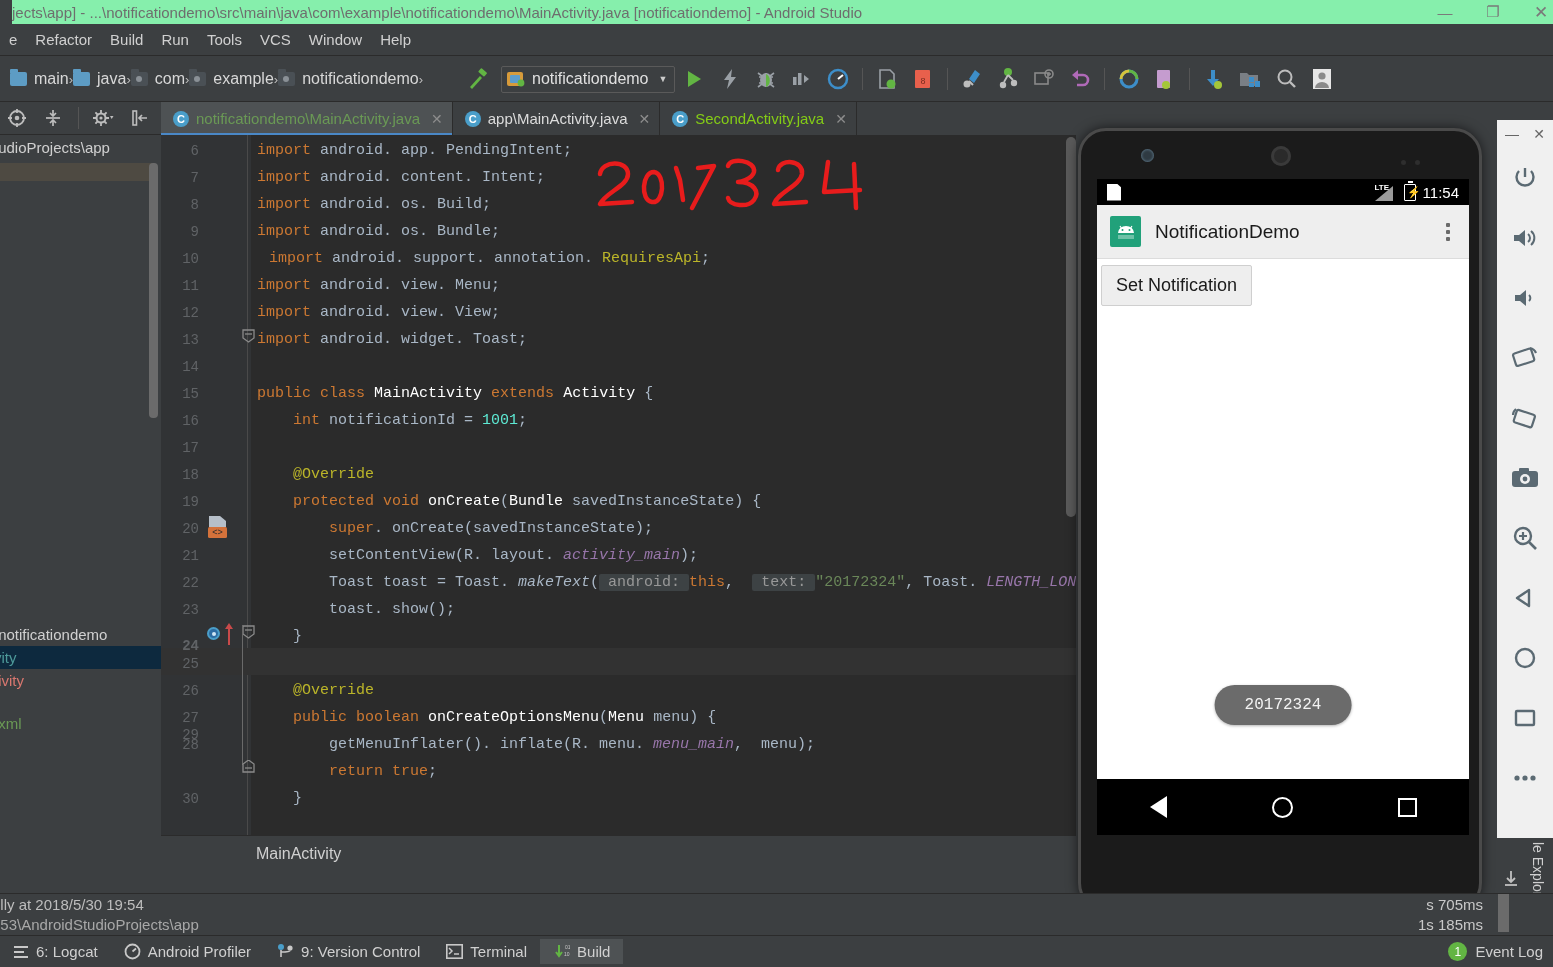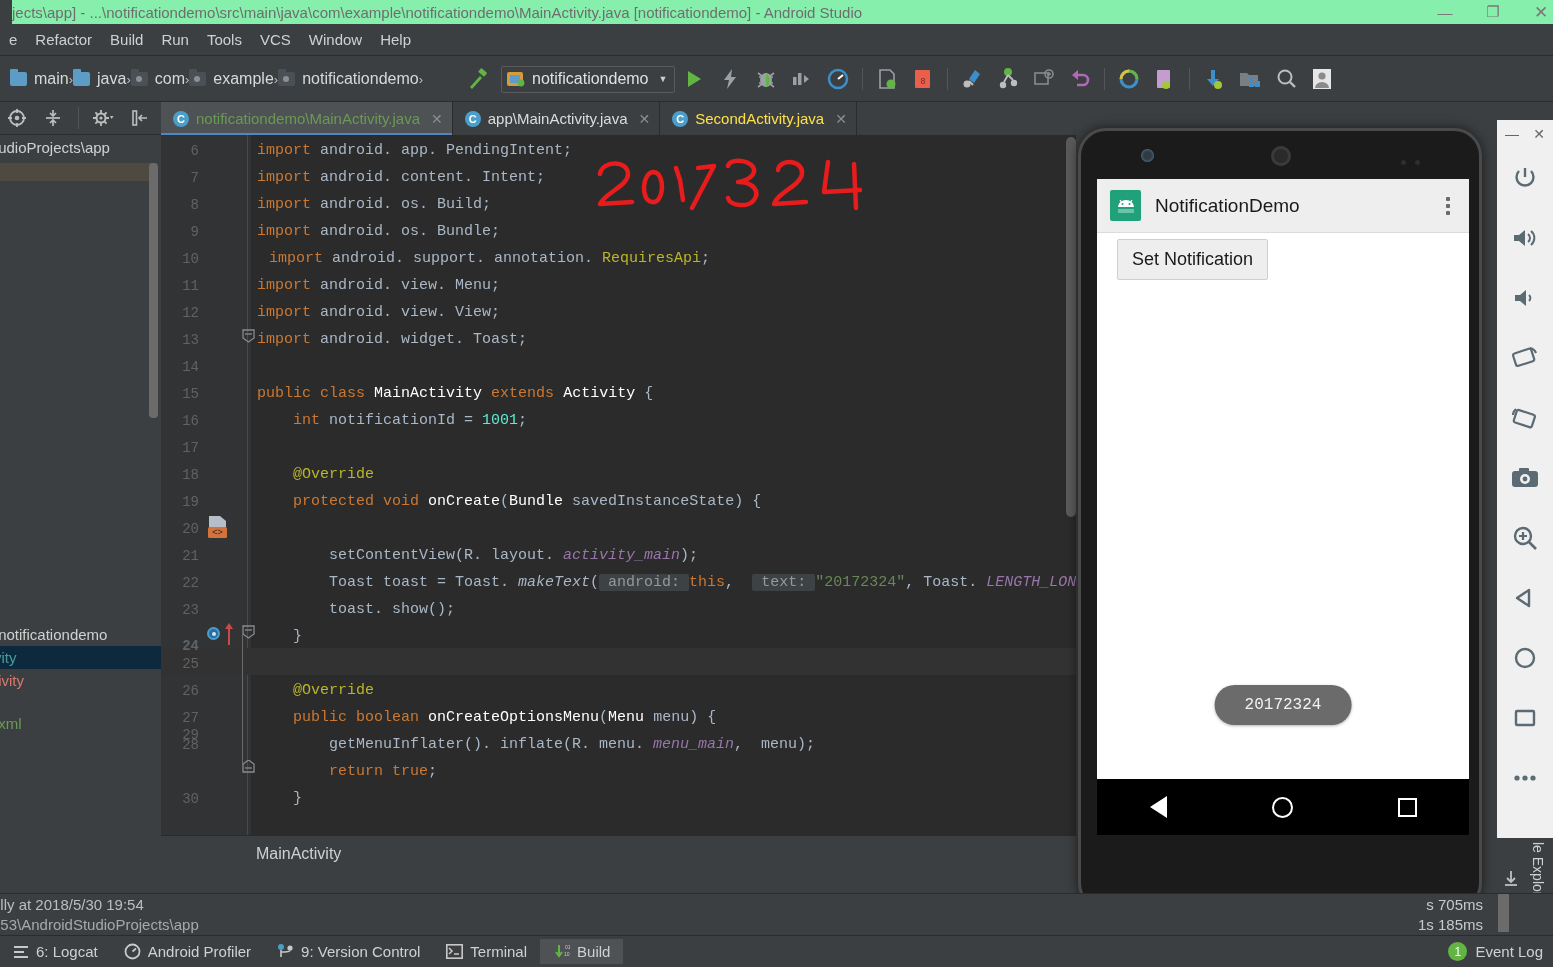--- a/index.html
+++ b/index.html
@@ -185,21 +185,21 @@
   .batt i { position:absolute;left:2.5px;top:2px;font-style:normal;color:#fff;font-size:11px;line-height:11px;}
   .appbar {
     height:54px; background:#eeeeee; display:flex; align-items:center;
     padding:0 13px; gap:14px; border-bottom:1px solid #dcdcdc;
   }
   .app-ic { width:31px; height:31px; background:#21a17a; border-radius:2px;
      display:flex;align-items:center;justify-content:center; }
   .app-title { font-size:19px; color:#1a1a1a; flex:1; }
   .kebab { display:flex; flex-direction:column; gap:3px; padding:4px 6px;}
   .kebab i { width:4px;height:4px;background:#6a6a6a;border-radius:1px;display:block;}
-  .btnrow { display:flex; gap:6px; padding:6px 4px 0 20px; background:#ffffff;}
+  .btnrow { display:flex; gap:6px; padding:6px 4px 0 4px; background:#ffffff;}
   .abtn {
     background:#eeeeee; border:1px solid #cfcfcf; border-radius:2px;
     padding:9px 14px; font-size:18px; color:#1a1a1a;
   }
   .toast {
     position:absolute; left:50%; transform:translateX(-50%); bottom:110px;
     background:#6b6b6b; color:#f2f2f2; border-radius:22px;
     padding:11px 30px; font-size:16px; font-family:"Liberation Mono", monospace;
     box-shadow:0 1px 3px rgba(0,0,0,.3);
   }
@@ -487,21 +487,21 @@
     <span style="color:#6a9955">notificationdemo\MainActivity.java</span>
     <span class="x">✕</span>
   </div>
   <div class="tab">
     <span class="cicon">C</span>
     <span style="color:#dcdcdc">app\MainActivity.java</span>
     <span class="x">✕</span>
   </div>
   <div class="tab">
     <span class="cicon">C</span>
-    <span style="color:#fde047">SecondActivity.java</span>
+    <span style="color:#84cc16">SecondActivity.java</span>
     <span class="x">✕</span>
   </div>
 </div>
 
 <div class="editor">
   <div class="gutter"></div>
   <div class="foldline"></div>
   <div class="curline" style="top:513px;"></div>
   <div class="editor-scroll"></div>
 
@@ -577,20 +577,21 @@
     <div class="cl" style="top:61px;  left:6px;"><span class="kw">import</span> android. os. Build<span class="pun">;</span></div>
     <div class="cl" style="top:88px;  left:6px;"><span class="kw">import</span> android. os. Bundle<span class="pun">;</span></div>
     <div class="cl" style="top:115px; left:6px;margin-left:12px;"><span class="kw">import</span> android. support. annotation. <span class="ann">RequiresApi</span><span class="pun">;</span></div>
     <div class="cl" style="top:142px; left:6px;"><span class="kw">import</span> android. view. Menu<span class="pun">;</span></div>
     <div class="cl" style="top:169px; left:6px;"><span class="kw">import</span> android. view. View<span class="pun">;</span></div>
     <div class="cl" style="top:196px; left:6px;"><span class="kw">import</span> android. widget. Toast<span class="pun">;</span></div>
     <div class="cl" style="top:250px; left:6px;"><span class="kw">public class</span> <span class="meth">MainActivity</span> <span class="kw">extends</span> <span class="meth">Activity</span> {</div>
     <div class="cl" style="top:277px; left:6px;">    <span class="kw">int</span> notificationId = <span class="num">1001</span><span class="pun">;</span></div>
     <div class="cl" style="top:331px; left:6px;">    <span class="ann">@Override</span></div>
     <div class="cl" style="top:358px; left:6px;">    <span class="kw">protected void</span> <span class="meth">onCreate</span>(<span class="meth">Bundle</span> savedInstanceState) {</div>
+    <div class="cl" style="top:385px; left:6px;">        <span class="kw">super</span>. onCreate(savedInstanceState)<span class="pun">;</span></div>
     <div class="cl" style="top:412px; left:6px;">        setContentView(R. layout. <span class="fld">activity_main</span>)<span class="pun">;</span></div>
     <div class="cl" style="top:439px; left:6px;">        Toast toast = Toast. <span style="font-style:italic">makeText</span>(<span class="hint"> android: </span><span class="kw">this</span>,  <span class="hint"> text: </span><span class="str">"20172324"</span>, Toast. <span class="fld">LENGTH_LONG</span>)</div>
     <div class="cl" style="top:466px; left:6px;">        toast. show()<span class="pun">;</span></div>
     <div class="cl" style="top:493px; left:6px;">    }</div>
     <div class="cl" style="top:547px; left:6px;">    <span class="ann">@Override</span></div>
     <div class="cl" style="top:574px; left:6px;">    <span class="kw">public boolean</span> <span class="meth">onCreateOptionsMenu</span>(<span class="meth">Menu</span> menu) {</div>
     <div class="cl" style="top:601px; left:6px;">        getMenuInflater(). inflate(R. menu. <span class="fld">menu_main</span>,  menu)<span class="pun">;</span></div>
     <div class="cl" style="top:628px; left:6px;">        <span class="kw">return true</span><span class="pun">;</span></div>
     <div class="cl" style="top:655px; left:6px;">    }</div>
   </div>
@@ -617,20 +618,33 @@
 
 <div class="emu-frame">
   <div class="emu-top">
     <div class="emu-cam"></div>
     <div class="emu-speaker"></div>
     <div class="emu-sens"><span></span><span></span></div>
   </div>
 
   <div class="emu-screen">
 
+    <div class="statusbar">
+      <span class="sdcard"></span>
+      <span class="sb-right">
+        <span class="lte-wrap">
+          <span class="lte-tri"></span>
+            <span class="lte-txt">LTE</span>
+        </span>
+        <span class="batt">
+            <i>⚡</i>
+          </span>
+        <span>11:54</span>
+      </span>
+    </div>
 
     <div class="appbar">
       <span class="app-ic">
         <svg width="20" height="16" viewBox="0 0 20 16">
           <path d="M2 9 a8 7 0 0 1 16 0 Z" fill="#ffffff"></path>
           <circle cx="6.5" cy="6" r="1" fill="#21a17a"></circle>
           <circle cx="13.5" cy="6" r="1" fill="#21a17a"></circle>
           <path d="M4 2 L6 5 M16 2 L14 5" stroke="#ffffff" stroke-width="1.2"></path>
           <rect x="2" y="11" width="16" height="4" fill="#ffffff" opacity="0.35"></rect>
         </svg>

